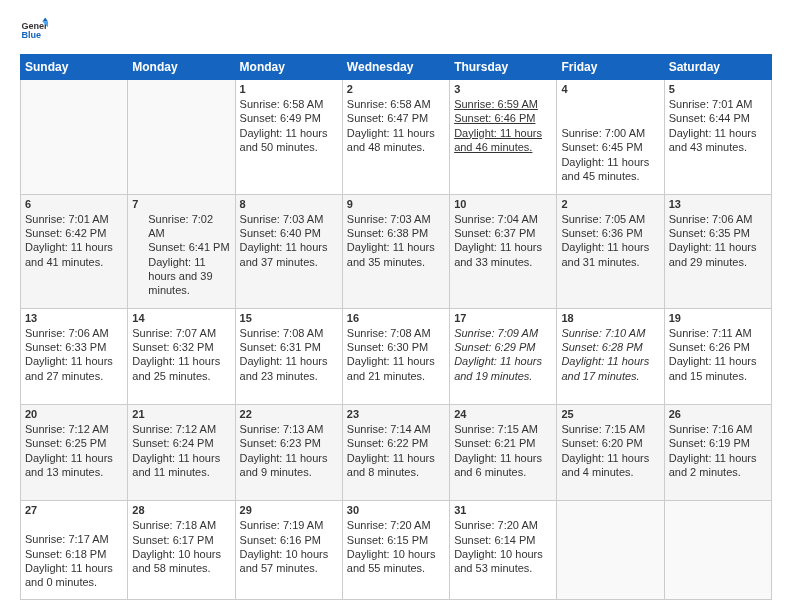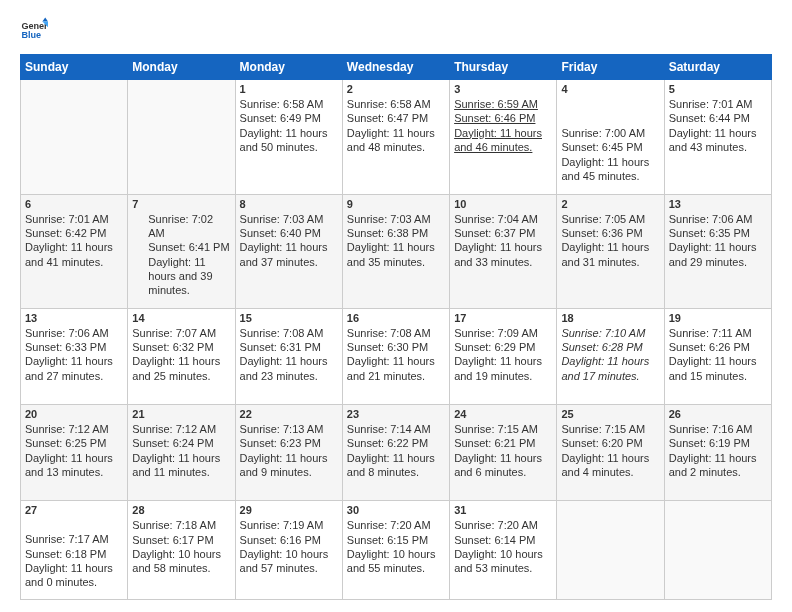--- a/index.html
+++ b/index.html
@@ -218,21 +218,21 @@
 Daylight: 11 hours and 23 minutes.</div>
           </td>
           <td>
             <span class="day-number">16</span>
             <div class="cell-content" style="white-space: pre-line;">Sunrise: 7:08 AM
 Sunset: 6:30 PM
 Daylight: 11 hours and 21 minutes.</div>
           </td>
           <td>
             <span class="day-number">17</span>
-            <div class="cell-content" style="white-space: pre-line;">Sunrise: 7:09 AM
+            <div class="cell-content" style="white-space: pre-line; font-style: italic;">Sunrise: 7:09 AM
 Sunset: 6:29 PM
 Daylight: 11 hours and 19 minutes.</div>
           </td>
           <td>
             <span class="day-number">18</span>
             <div class="cell-content" style="white-space: pre-line; font-style: italic;">Sunrise: 7:10 AM
 Sunset: 6:28 PM
 Daylight: 11 hours and 17 minutes.</div>
           </td>
           <td>

